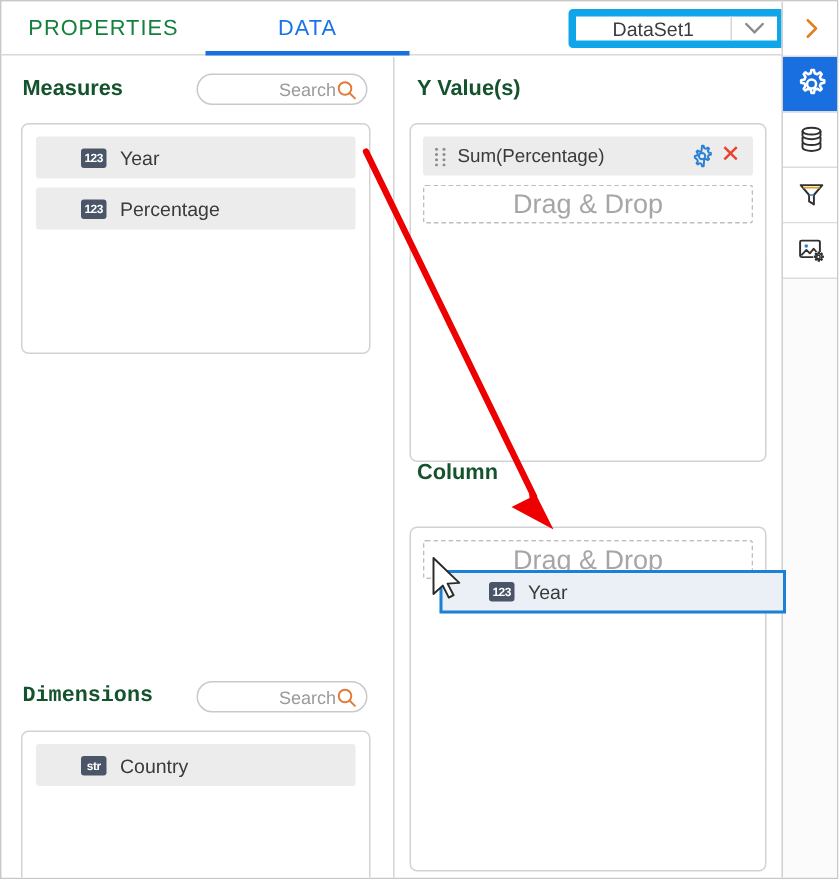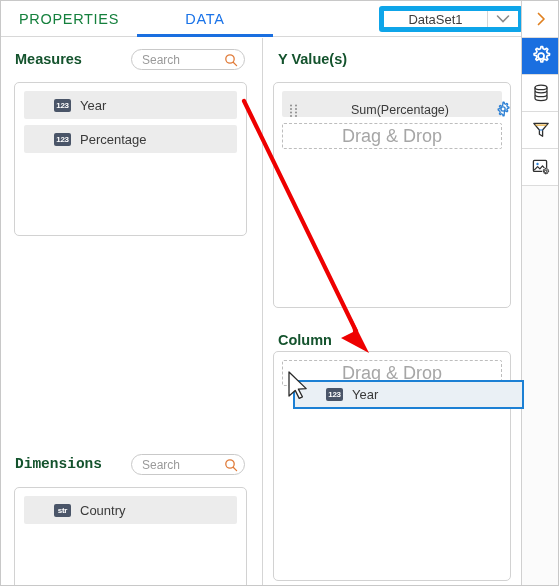--- a/index.html
+++ b/index.html
@@ -85,21 +85,21 @@
   .search {
     position: absolute;
     width: 114px; height: 21px;
     border: 1px solid #c9c9c9; border-radius: 11px;
     background: #fff; display: flex; align-items: center;
     padding: 0 6px 0 10px; cursor: text;
   }
   .search input {
     flex: 1; border: 0; outline: 0; background: transparent;
     font-family: "Liberation Sans", sans-serif;
-    font-size: 12px; color: #0f172a; padding: 0; min-width: 0;
+    font-size: 12px; color: #0f172a; padding: 0; min-width: 0; text-align: right;
   }
   .search input::placeholder { color: #9a9a9a; }
   .search .mag { width: 14px; height: 14px; flex: none; }
 
   .fieldbox {
     position: absolute;
     border: 1px solid #d2d2d2; border-radius: 5px;
     background: #ffffff;
     padding: 8px 9px;
   }
@@ -124,23 +124,22 @@
     position: absolute; left: 263px; top: 37px;
     width: 258px; height: 549px; background: #fff;
   }
   .zone {
     position: absolute; left: 9px; width: 238px;
     border: 1px solid #d2d2d2; border-radius: 5px;
     background: #ffffff; padding: 8px;
   }
   .chip {
     height: 26px; background: #ececec;
-    display: flex; align-items: flex-end; padding: 0 7px;
+    display: flex; align-items: center; padding: 0 7px;
     border-radius: 2px;
-    gap: 46px;
   }
   .grip { width: 9px; height: 14px; flex: none; }
   .chip-label {
     margin-left: 7px; font-size: 12.5px; color: #3a3a3a; flex: 1;
   }
   .chip-gear { width: 16px; height: 16px; cursor: pointer; flex: none; }
   .chip-x {
     width: 16px; flex: none; text-align: center;
     color: #e8412c; font-size: 16px; line-height: 16px;
     cursor: pointer; margin-left: 3px;
@@ -263,21 +262,21 @@
             <circle cx="8.05" cy="8.05" r="2.1" fill="none" stroke="#2b7fd4" stroke-width="1.3"></circle>
           </svg>
         </span>
         <span class="chip-x">✕</span>
       </div>
       <div class="dropzone">
         <span>Drag &amp; Drop</span>
       </div>
     </div>
 
-    <div class="sec-head" style="top:294px;">Column</div>
+    <div class="sec-head" style="top:269px;">Column</div>
 
     <div class="zone" style="top:313px; height:230px;">
       <div class="dropzone" style="margin-top:0;">
         <span>Drag &amp; Drop</span>
       </div>
     </div>
   </div>
 
   <div class="ghost">
     <span class="type-badge">123</span>

